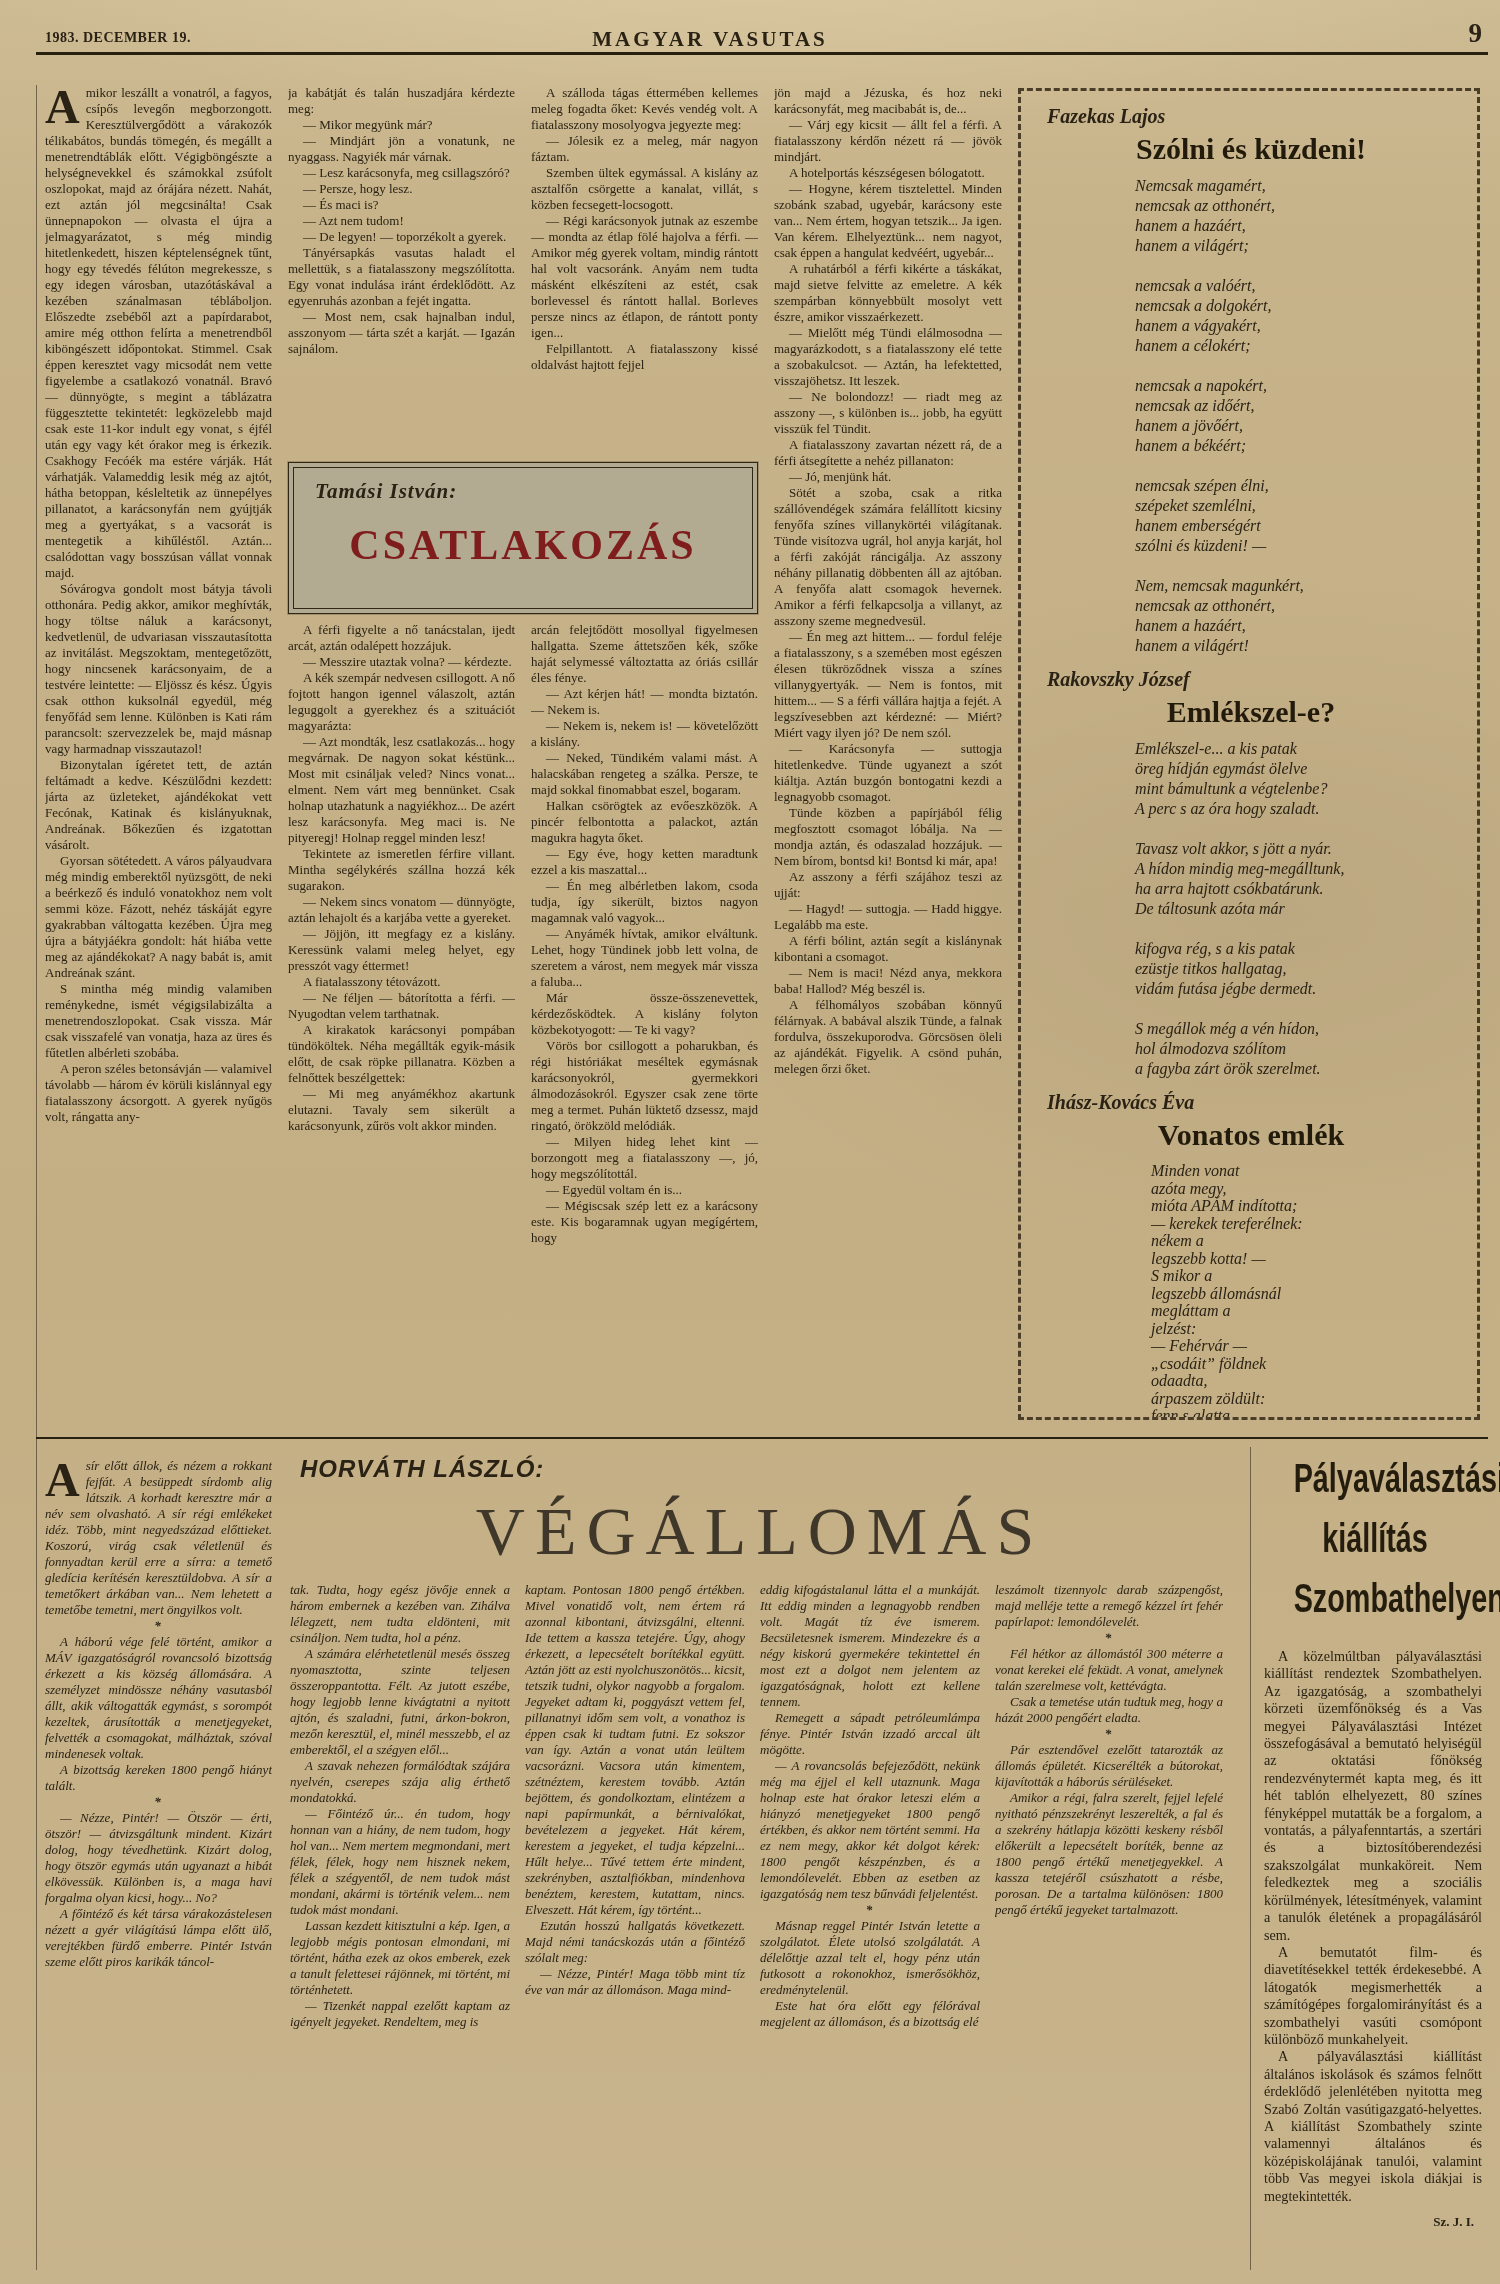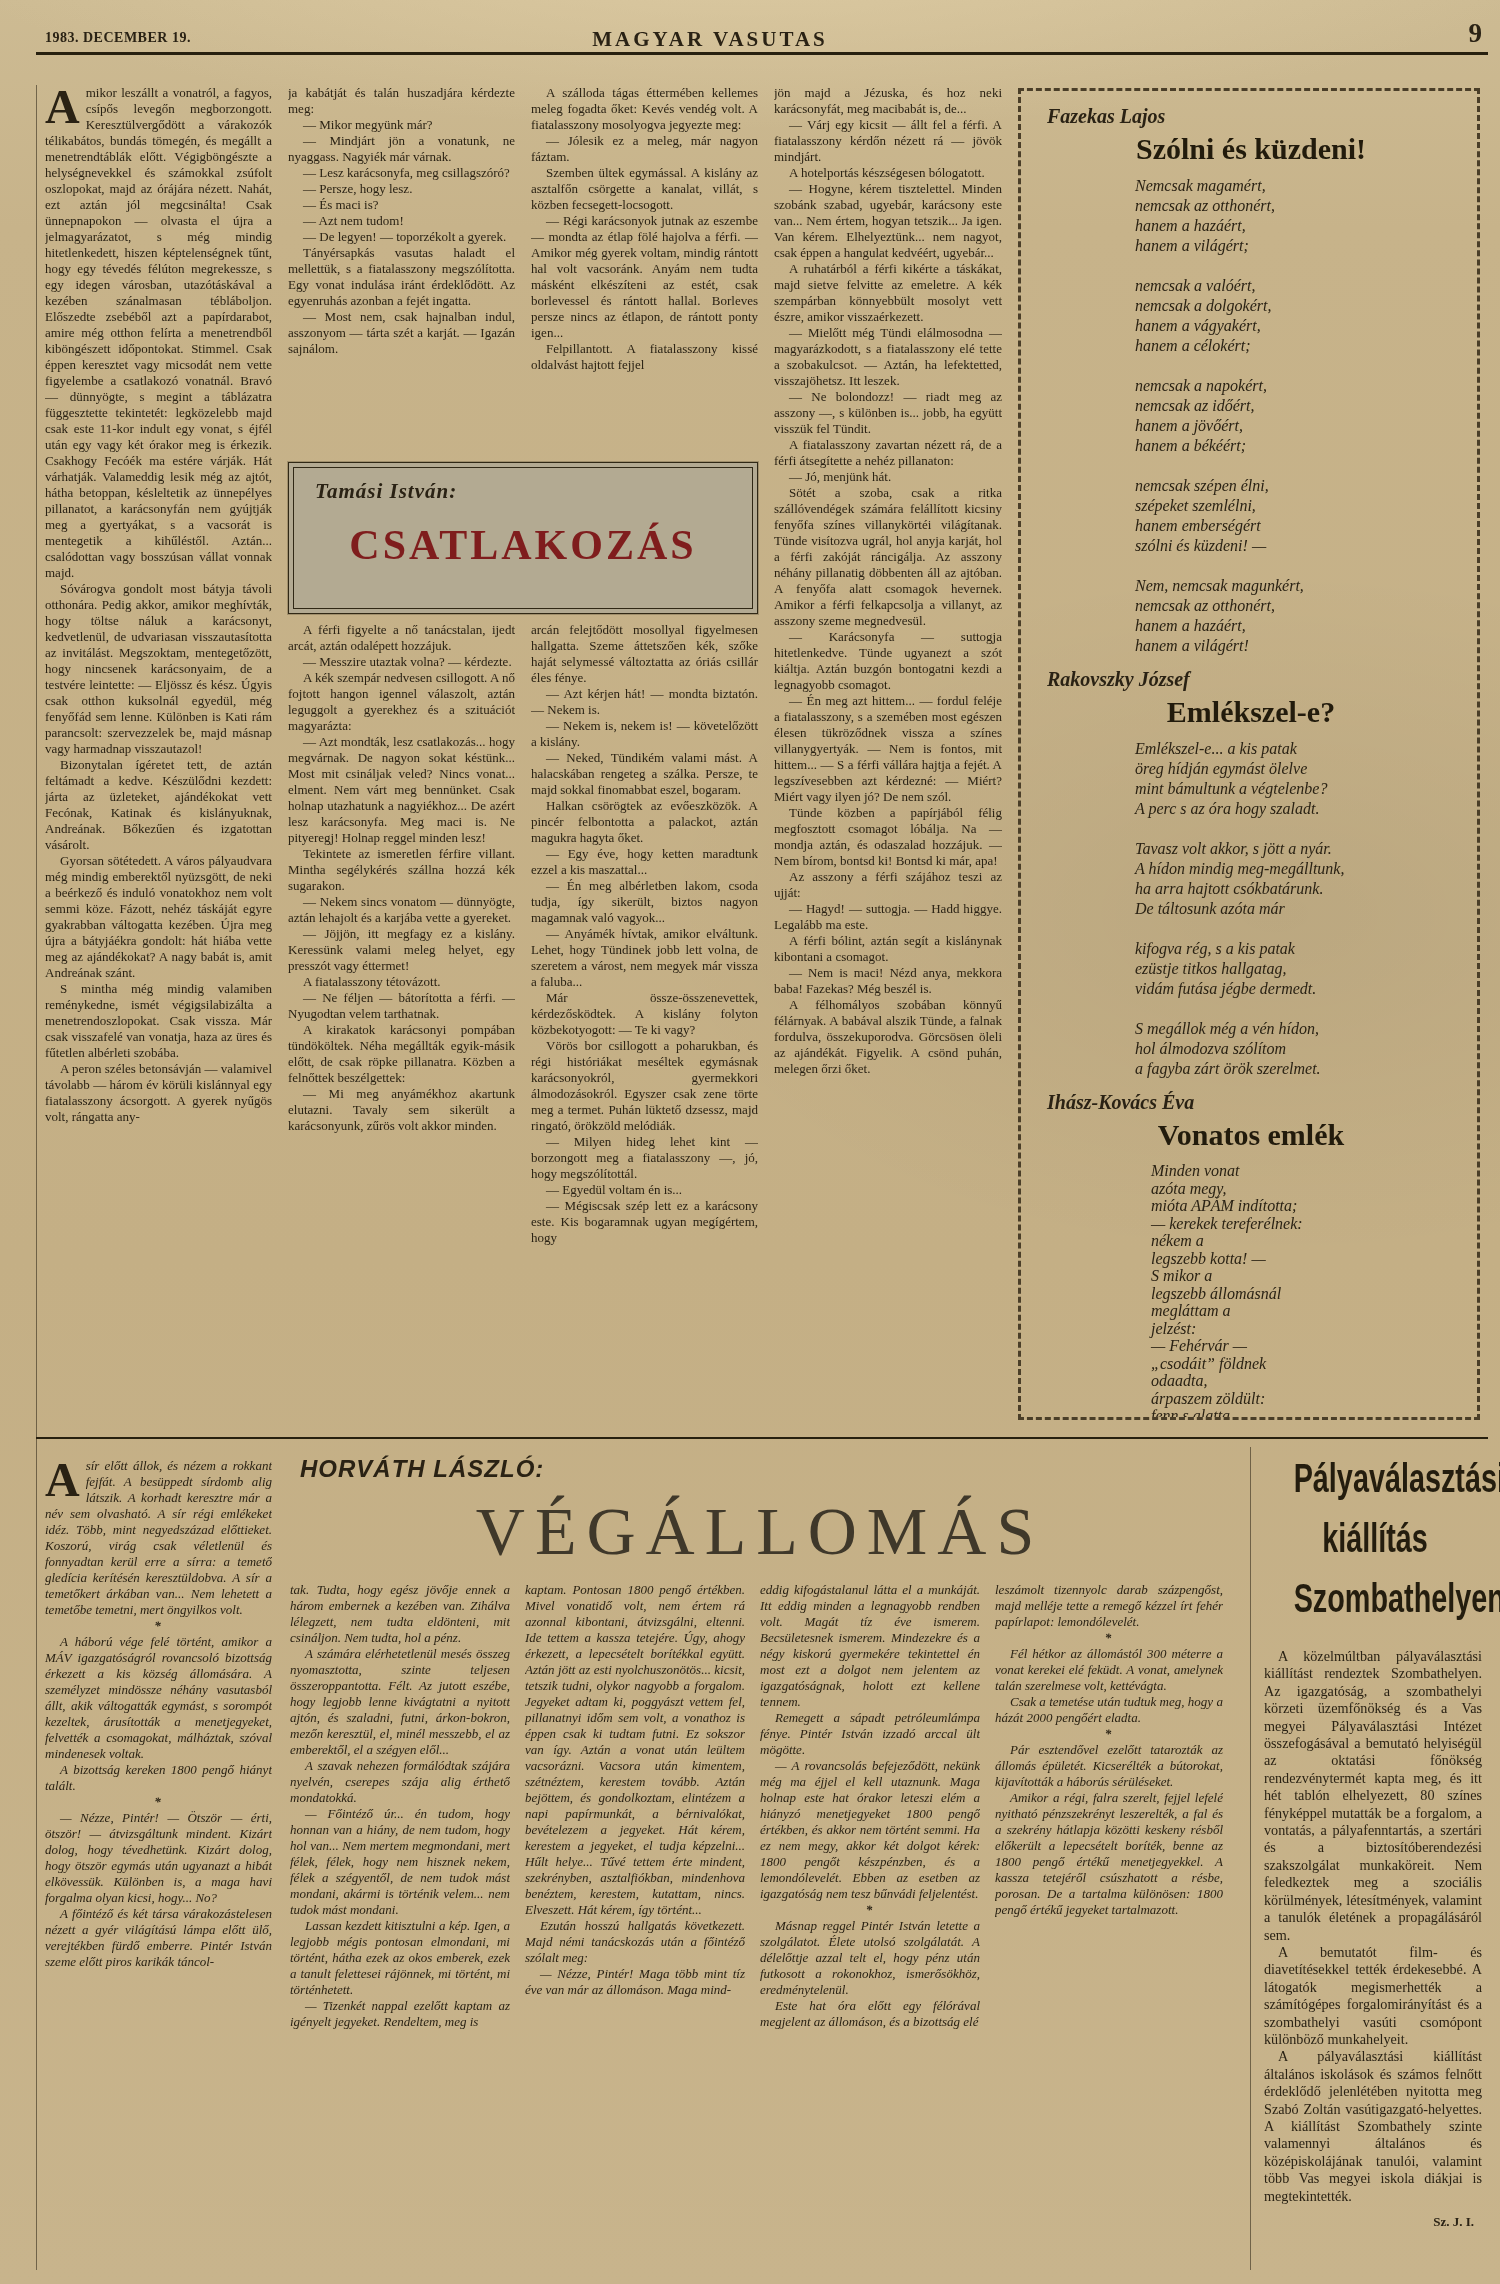--- a/index.html
+++ b/index.html
@@ -116,27 +116,27 @@
       <p>jön majd a Jézuska, és hoz neki karácsonyfát, meg macibabát is, de...</p>
       <p>— Várj egy kicsit — állt fel a férfi. A fiatalasszony kérdőn nézett rá — jövök mindjárt.</p>
       <p>A hotelportás készségesen bólogatott.</p>
       <p>— Hogyne, kérem tisztelettel. Minden szobánk szabad, ugyebár, karácsony este van... Nem értem, hogyan tetszik... Ja igen. Van kérem. Elhelyeztünk... nem nagyot, csak éppen a hangulat kedvéért, ugyebár...</p>
       <p>A ruhatárból a férfi kikérte a táskákat, majd sietve felvitte az emeletre. A kék szempárban könnyebbült mosolyt vett észre, amikor visszaérkezett.</p>
       <p>— Mielőtt még Tündi elálmosodna — magyarázkodott, s a fiatalasszony elé tette a szobakulcsot. — Aztán, ha lefektetted, visszajöhetsz. Itt leszek.</p>
       <p>— Ne bolondozz! — riadt meg az asszony —, s különben is... jobb, ha együtt visszük fel Tündit.</p>
       <p>A fiatalasszony zavartan nézett rá, de a férfi átsegítette a nehéz pillanaton:</p>
       <p>— Jó, menjünk hát.</p>
       <p>Sötét a szoba, csak a ritka szállóvendégek számára felállított kicsiny fenyőfa színes villanykörtéi világítanak. Tünde visítozva ugrál, hol anyja karját, hol a férfi zakóját ráncigálja. Az asszony néhány pillanatig döbbenten áll az ajtóban. A fenyőfa alatt csomagok hevernek. Amikor a férfi felkapcsolja a villanyt, az asszony szeme megnedvesül.</p>
+      <p>— Én meg azt hittem... — fordul feléje a fiatalasszony, s a szemében most egészen élesen tükröződnek vissza a színes villanygyertyák. — Nem is fontos, mit hittem... — S a férfi vállára hajtja a fejét. A legszívesebben azt kérdezné: — Miért? Miért vagy ilyen jó? De nem szól.</p>
       <p>— Karácsonyfa — suttogja hitetlenkedve. Tünde ugyanezt a szót kiáltja. Aztán buzgón bontogatni kezdi a legnagyobb csomagot.</p>
-      <p>— Én meg azt hittem... — fordul feléje a fiatalasszony, s a szemében most egészen élesen tükröződnek vissza a színes villanygyertyák. — Nem is fontos, mit hittem... — S a férfi vállára hajtja a fejét. A legszívesebben azt kérdezné: — Miért? Miért vagy ilyen jó? De nem szól.</p>
       <p>Tünde közben a papírjából félig megfosztott csomagot lóbálja. Na — mondja aztán, és odaszalad hozzájuk. — Nem bírom, bontsd ki! Bontsd ki már, apa!</p>
       <p>Az asszony a férfi szájához teszi az ujját:</p>
       <p>— Hagyd! — suttogja. — Hadd higgye. Legalább ma este.</p>
       <p>A férfi bólint, aztán segít a kislánynak kibontani a csomagot.</p>
-      <p>— Nem is maci! Nézd anya, mekkora baba! Fazekas? Még beszél is.</p>
+      <p>— Nem is maci! Nézd anya, mekkora baba! Hallod? Még beszél is.</p>
       <p>A félhomályos szobában könnyű félárnyak. A babával alszik Tünde, a falnak fordulva, összekuporodva. Görcsösen öleli az ajándékát. Figyelik. A csönd puhán, melegen őrzi őket.</p>
     </div>
 
   <div class="story-box">
     <div class="story-box-inner"></div>
     <div class="story-author">Tamási István:</div>
     <div class="story-title">CSATLAKOZÁS</div>
   </div>
 
   <div class="sidebar">

